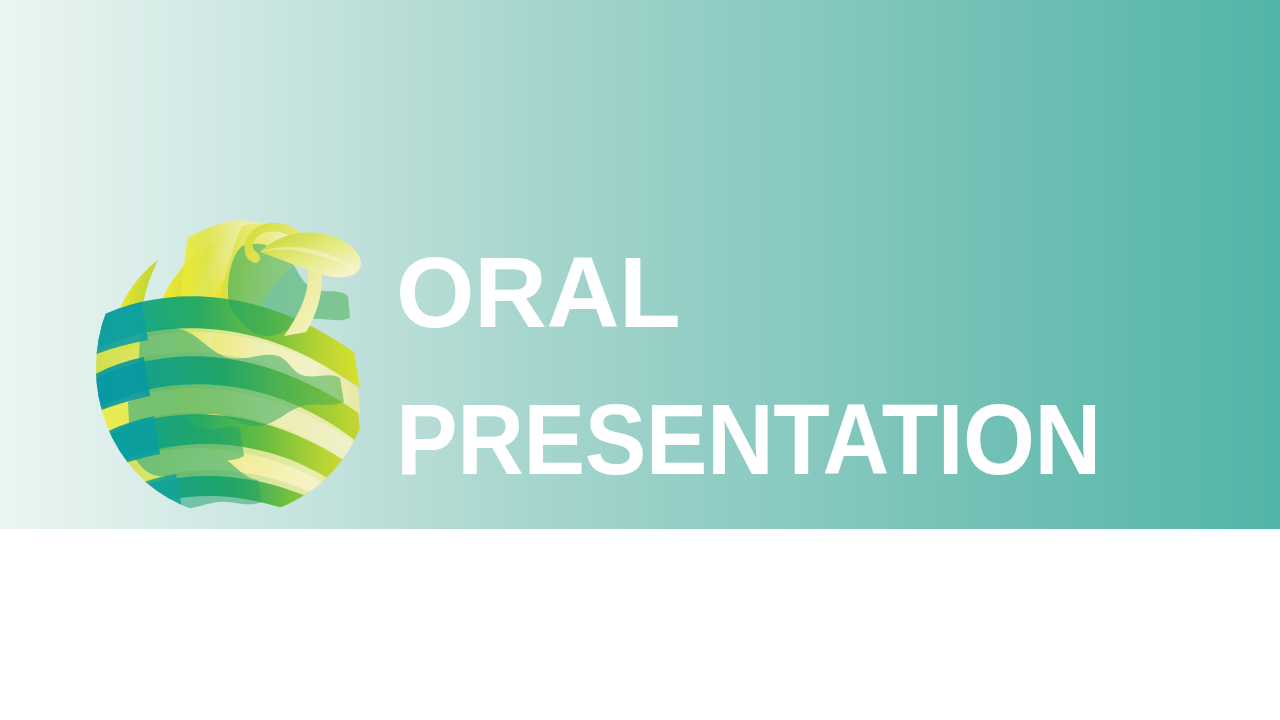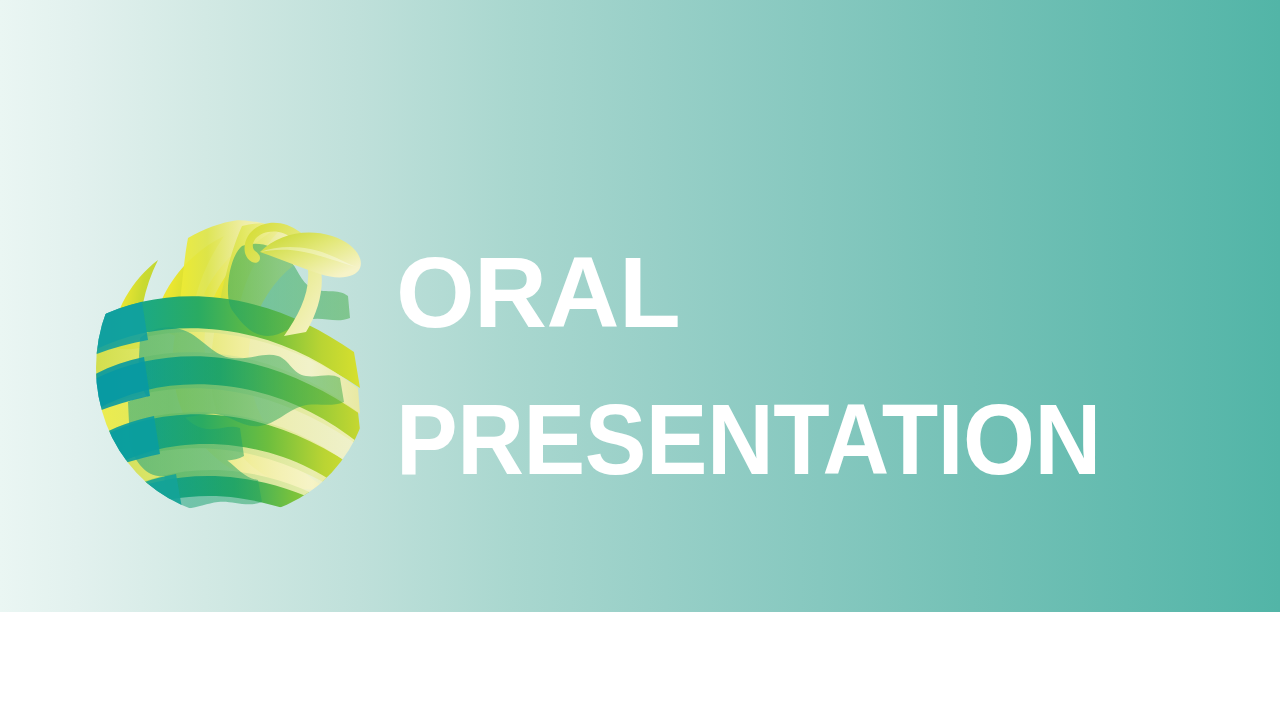--- a/index.html
+++ b/index.html
@@ -7,21 +7,21 @@
     padding: 0;
     width: 1280px;
     height: 720px;
     overflow: hidden;
     background: #ffffff;
   }
 
   #slide {
     position: relative;
     width: 1280px;
-    height: 612px;
+    height: 529px;
     overflow: hidden;
     background: linear-gradient(
       to right,
       #eaf6f3 0%,
       #e2f1ee 6%,
       #d2e9e4 16%,
       #bfe0da 28%,
       #a9d7cf 40%,
       #97cfc7 52%,
       #86c8bf 64%,

